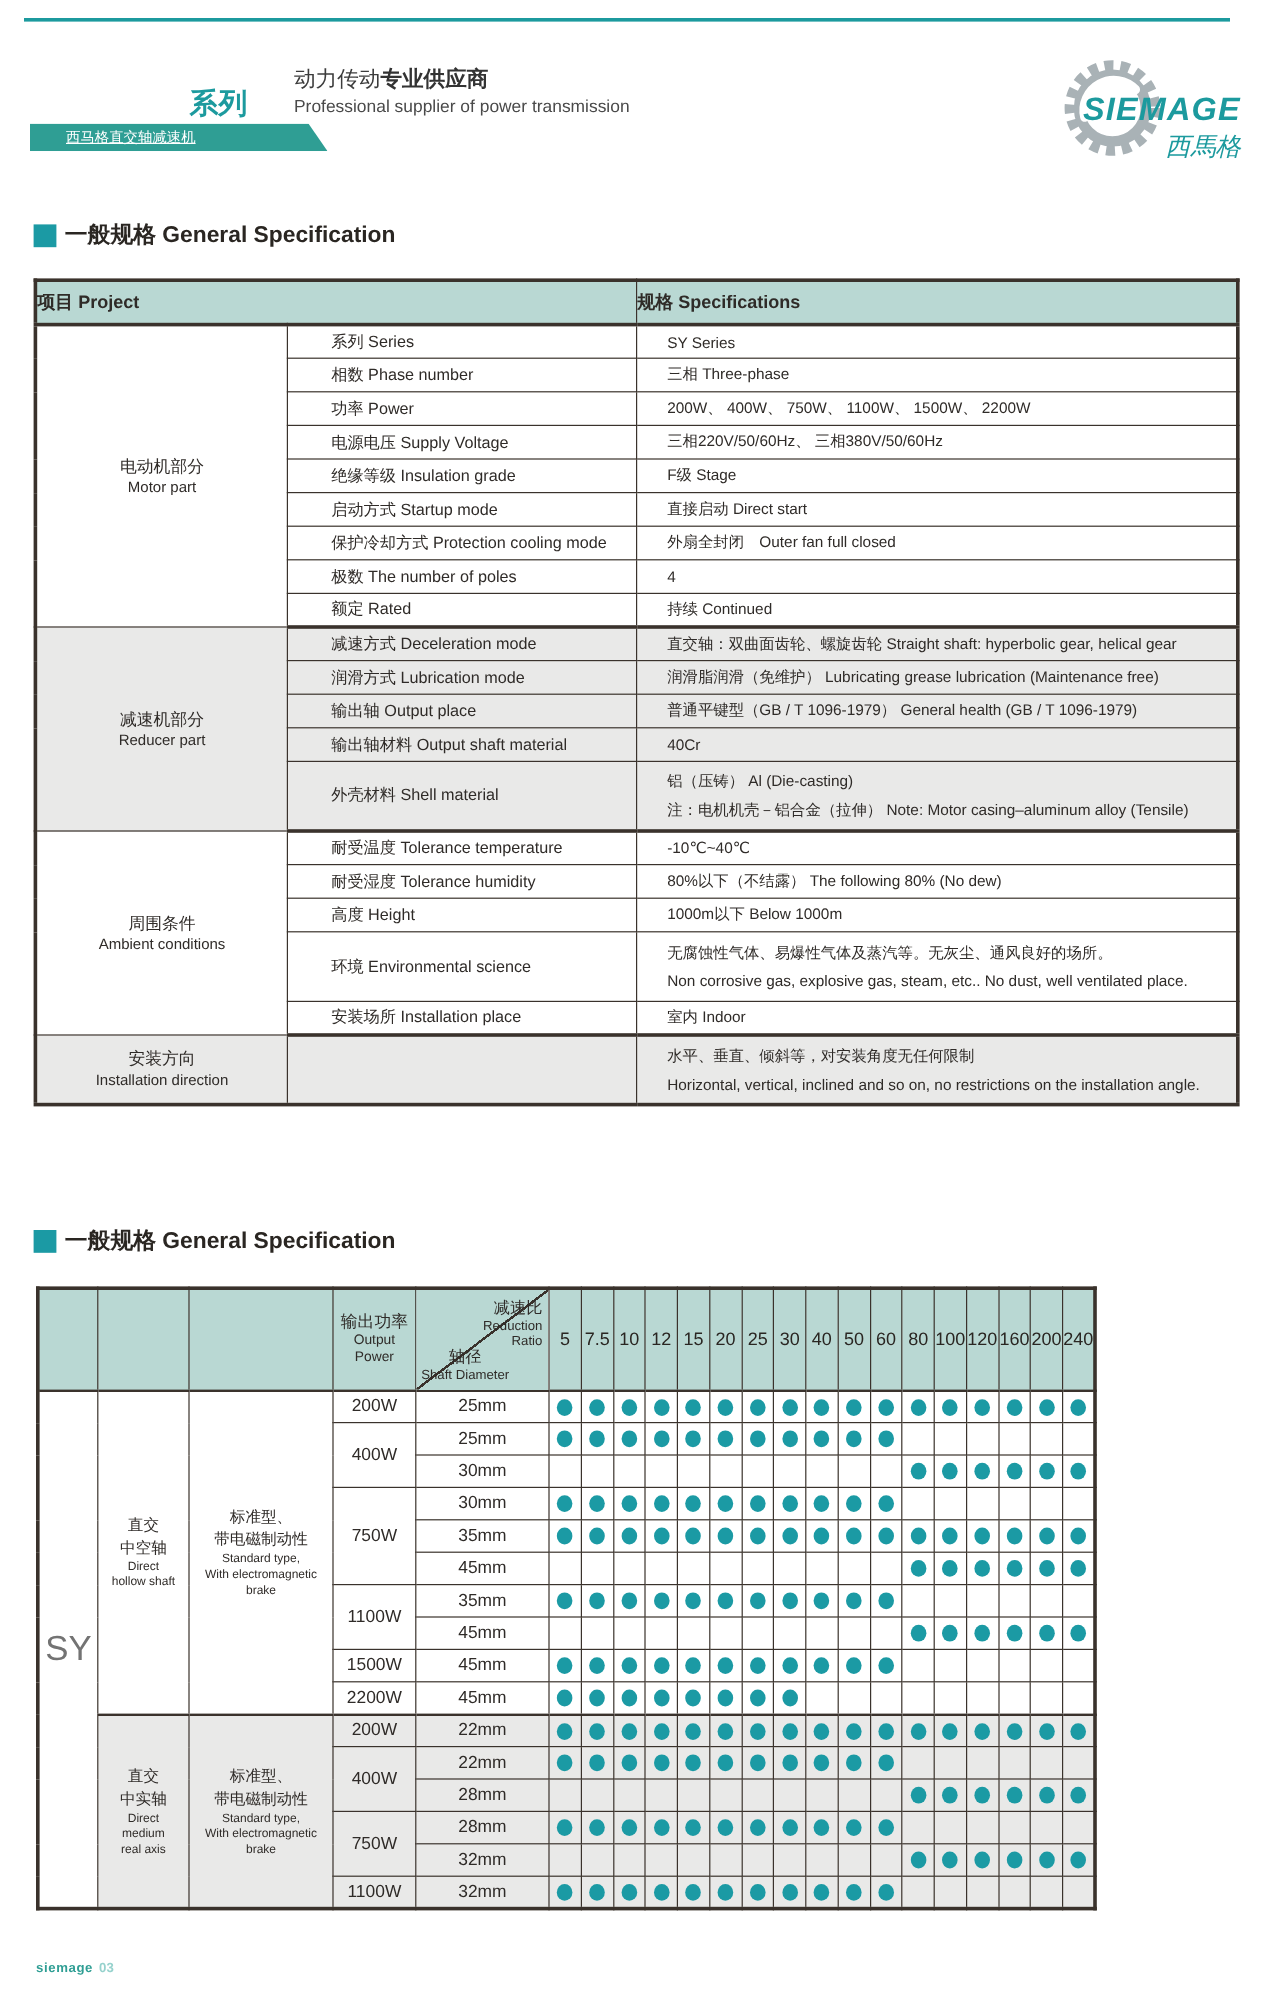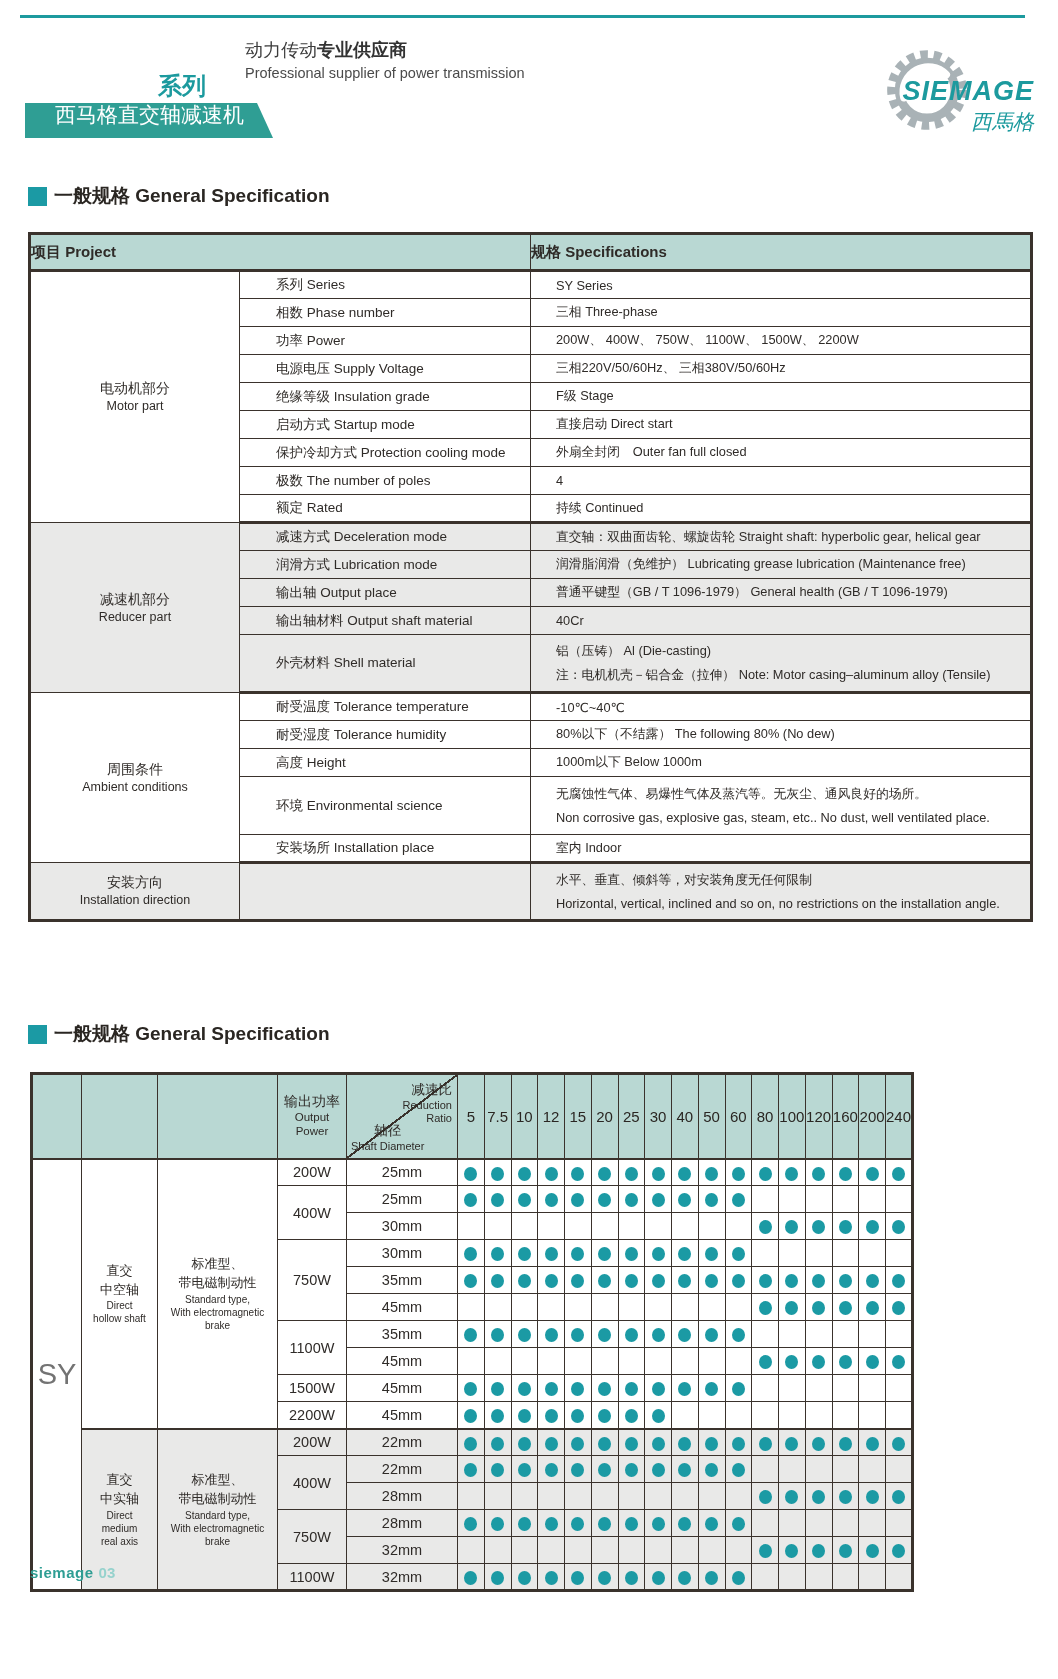--- a/index.html
+++ b/index.html
@@ -5,30 +5,30 @@
   * { margin:0; padding:0; box-sizing:border-box; }
   html,body { background:#ffffff; }
   body { width:1058px; font-family:"Liberation Sans","DejaVu Sans",sans-serif; color:var(--text,#2f2b28); }
   .page { width:1058px; height:1679px; position:relative; overflow:hidden; background:#fff; }
 
   
   .top-rule { position:absolute; left:20px; top:15px; width:1005px; height:3px; background:var(--title_teal); }
   .hdr { position:absolute; left:0; top:18px; width:1058px; height:85px; }
   .title-cn { position:absolute; left:18px; top:26px; font-size:46px; font-weight:bold; letter-spacing:3px; color:var(--title_teal); }
   .title-series { position:absolute; left:158px; top:52px; font-size:24px; font-weight:bold; color:var(--title_teal); }
-  .tagline { position:absolute; left:245px; top:20px; }
+  .tagline { position:absolute; left:245px; top:36px; }
   .tagline .cn { font-size:18px; color:#3c3c3c; }
   .tagline .cn b { font-weight:bold; color:#333; }
   .tagline .en { font-size:14.5px; color:#4a4a4a; margin-top:3px;text-align:right; }
   .logo { position:absolute; right:22px; top:22px; width:215px; height:100px; }
   .logo svg.gear { position:absolute; left:58px; top:2px; width:96px; height:96px; }
   .logo .logo-name { position:absolute; right:2px; top:36px; font-size:27px; font-weight:bold; font-style:italic; letter-spacing:1px; color:var(--title_teal); }
   .logo .logo-cn { position:absolute; right:2px; top:68px; font-size:21px; font-style:italic; font-family:"DejaVu Serif","Liberation Serif",serif; color:var(--title_teal); }
   .teal-bar { position:absolute; left:25px; top:103px; width:1010px; height:23px; }
-  .bar-left { position:absolute; left:0; top:0; width:248px; height:35px; background:var(--bar_dark); color:#fff; font-size:21px; line-height:23px; padding-left:30px; clip-path:polygon(0 0,calc(100% - 16px) 0,100% 100%,0 100%); }
+  .bar-left { position:absolute; left:0; top:0; width:248px; height:23px; background:var(--bar_dark); color:#fff; font-size:12px; line-height:23px; padding-left:30px; clip-path:polygon(0 0,calc(100% - 16px) 0,100% 100%,0 100%);text-decoration:underline; }
   .bar-right { position:absolute; left:490px; top:0; width:520px; height:23px; background:var(--bar_light); clip-path:polygon(16px 0,100% 0,100% 100%,0 100%); display:flex; align-items:center; }
   .bar-slogan { color:#fff; font-size:13.5px; letter-spacing:5px; margin-left:46px; white-space:nowrap; }
   .bar-url { color:#fff; font-size:15px; font-weight:bold; font-style:italic; margin-left:34px; white-space:nowrap; }
 
   
   .section-title { position:absolute; left:28px; display:flex; align-items:center; gap:7px; font-size:19px; font-weight:bold; color:#2a2622; }
   .section-title .sq { width:19px; height:19px; background:var(--accent); display:inline-block; }
   #sec1 { top:183px; }
   #sec2 { top:1021px; }
 
@@ -63,21 +63,21 @@
   .matrix-table tbody tr { height:27px; }
   .sy-cell { font-size:29px; color:#737373; }
   .type-cell .cn, .brake-cell .cn { font-size:13px; line-height:1.45; white-space:pre-line; }
   .type-cell .en, .brake-cell .en { font-size:10px; line-height:1.3; white-space:pre-line; }
   .power-cell { font-size:14.5px; }
   .dia-cell { font-size:14.5px; }
   .dot { display:inline-block; width:13px; height:14px; border-radius:50%; background:var(--accent); vertical-align:middle; margin-top:1px; }
   tr.section-start > td { border-top:2.5px solid var(--border); }
 
   
-  .footer { position:absolute; left:30px; top:1564px; font-size:15px; }
+  .footer { position:absolute; left:30px; top:1634px; font-size:11px; }
   .f-brand { font-weight:bold; color:var(--bar_dark); letter-spacing:0.5px; }
   .f-page { font-weight:bold; color:var(--bar_light); margin-left:5px; }
 </style>
 </head>
 <body>
 
 <div class="page">
 
   <div class="top-rule"></div>
 

